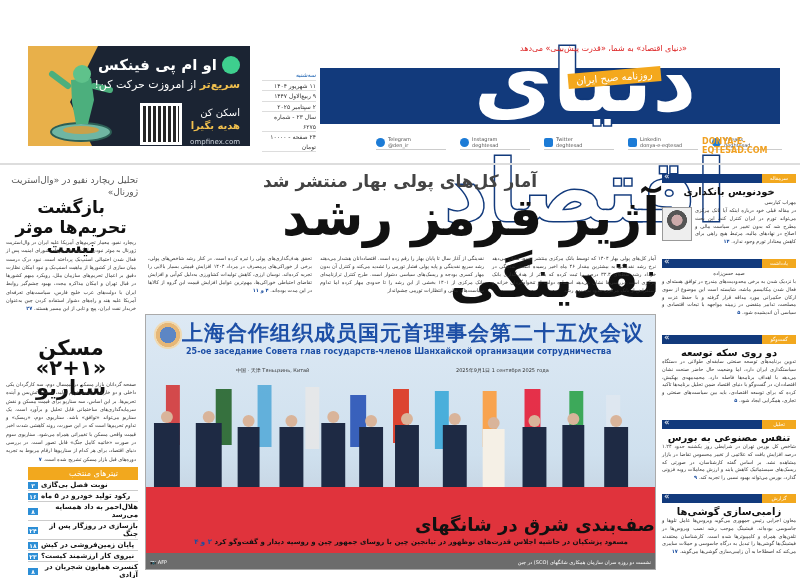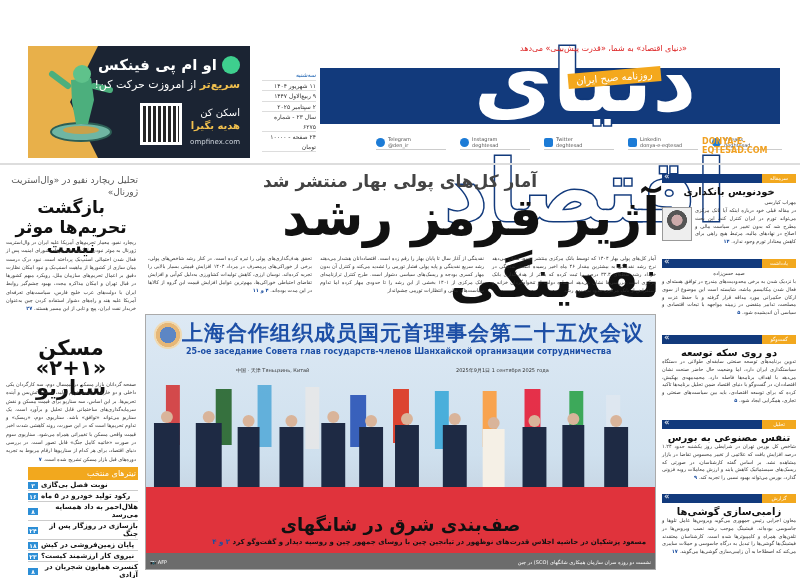--- a/index.html
+++ b/index.html
@@ -1,19 +1,19 @@
 <!DOCTYPE html>
 <html><head>
 <meta charset="utf-8">
 <style>
 *{box-sizing:border-box;margin:0;padding:0}
 body{width:800px;height:578px;background:#fff;font-family:"DejaVu Sans",sans-serif;position:relative;overflow:hidden;color:#111}
 .abs{position:absolute}
 
-.ad{left:28px;top:46px;width:222px;height:112px;background:#1b2433;overflow:hidden}
+.ad{left:28px;top:46px;width:222px;height:100px;background:#1b2433;overflow:hidden}
 .ad .stripe{position:absolute;left:0;top:0;width:70px;height:112px;background:#e8b04a;clip-path:polygon(0 0,100% 0,60% 50%,100% 100%,0 100%)}
 .ad .astro{position:absolute;left:18px;top:14px;width:70px;height:84px}
 .ad .brand{position:absolute;right:10px;top:10px;color:#fff;font-weight:bold;font-size:15px;direction:rtl;display:flex;align-items:center;gap:5px}
 .ad .logo{width:18px;height:18px;border-radius:50%;background:#3ecf8e;display:inline-block}
 .ad .tag{position:absolute;right:10px;top:32px;color:#fff;font-size:11px;direction:rtl}
 .ad .tag b{color:#f2c14e}
 .ad .qr{position:absolute;left:112px;top:57px;width:42px;height:42px;background:#fff;padding:3px}
 .ad .qr div{width:100%;height:100%;background:repeating-linear-gradient(90deg,#000 0 3px,#fff 3px 5px),#000;opacity:.85}
 .ad .scan{position:absolute;right:10px;top:60px;color:#fff;font-size:10px;direction:rtl;text-align:right;line-height:13px}
 .ad .scan b{color:#f2c14e}
@@ -39,31 +39,31 @@
 .ref{color:#1c4fa0;font-weight:bold}
 
 .photo{left:145px;top:314px;width:511px;height:256px;background:linear-gradient(#dde9f4,#cfe0ee 55%,#c7d6e4 70%);border:1px solid #aaa;overflow:hidden}
 .photo .sco{position:absolute;left:8px;top:6px;width:28px;height:28px;border-radius:50%;background:radial-gradient(#5d86c4 40%,#e6b777 42%,#e6b777 60%,#f0d9b0 62%)}
 .photo .zh{position:absolute;left:36px;top:4px;font-size:21px;font-weight:bold;color:#1d4fa6;letter-spacing:1px}
 .photo .ru{position:absolute;left:40px;top:32px;font-size:8px;font-weight:bold;color:#1d4fa6}
 .photo .loc{position:absolute;left:90px;top:52px;font-size:5px;color:#333}
 .photo .dt{position:absolute;left:310px;top:52px;font-size:5px;color:#333}
 .photo .people{position:absolute;left:0;top:60px;width:100%;height:120px}
 .photo .carpet{position:absolute;left:0;top:172px;width:100%;height:66px;background:#e0333c}
-.photo .cap{position:absolute;left:0;top:199px;width:100%;text-align:center;font-size:18px;font-weight:bold;direction:rtl}
-.photo .capsub{position:absolute;left:30px;top:223px;width:470px;font-size:7px;font-weight:bold;direction:rtl}
+.photo .cap{position:absolute;left:0;top:199px;width:100%;text-align:right;font-size:18px;font-weight:bold;direction:rtl}
+.photo .capsub{position:absolute;left:30px;top:223px;width:470px;text-align:center;font-size:7px;font-weight:bold;direction:rtl}
 .photo .foot{position:absolute;left:0;top:238px;width:100%;height:18px;background:#6c6c6c;color:#fff;font-size:5px;display:flex;justify-content:space-between;align-items:center;padding:0 4px}
 
 .lc-kick{left:4px;top:174px;width:134px;text-align:right;font-size:9px;color:#555;direction:rtl;line-height:12px}
 .lc-head{left:4px;top:197px;width:134px;text-align:center;font-size:17px;font-weight:900;direction:rtl;line-height:20px}
 .lc-body{left:6px;top:238px;width:130px;font-size:5px;line-height:8.3px;direction:rtl;text-align:justify;color:#333}
 .lc-head2{left:4px;top:338px;width:134px;text-align:center;font-size:21px;font-weight:900;direction:rtl;line-height:20px}
 .lc-body2{left:6px;top:380px;width:130px;font-size:5px;line-height:8.3px;direction:rtl;text-align:justify;color:#333}
 .picks{left:28px;top:467px;width:110px}
-.picks .hdr{background:#f2a81e;color:#fff;font-size:8px;text-align:right;padding:2px 2px;direction:rtl}
+.picks .hdr{background:#f2a81e;color:#fff;font-size:8px;text-align:right;padding:2px 20px;direction:rtl}
 .picks .row{display:flex;flex-direction:row-reverse;align-items:center;gap:3px;border-bottom:1px solid #ccc;padding:1px 0;font-size:7px;font-weight:bold;direction:rtl}
 .picks .num{background:#2c8ed6;color:#fff;font-size:6px;width:10px;text-align:center;flex:none}
 
 .rc{left:662px;width:134px}
 .sec{display:flex;height:9px}
 .sec .blue{flex:1;background:#123a7c;position:relative}
 .sec .blue:before{content:"«";color:#fff;font-size:9px;position:absolute;left:2px;top:-3px}
 .sec .lab{width:34px;background:#f2a81e;color:#fff;font-size:5px;text-align:center;line-height:9px}
 .rh{font-size:10px;font-weight:bold;direction:rtl;text-align:center;margin-top:3px}
 .auth{font-size:5px;direction:rtl;text-align:right;margin:2px 0;color:#333}

